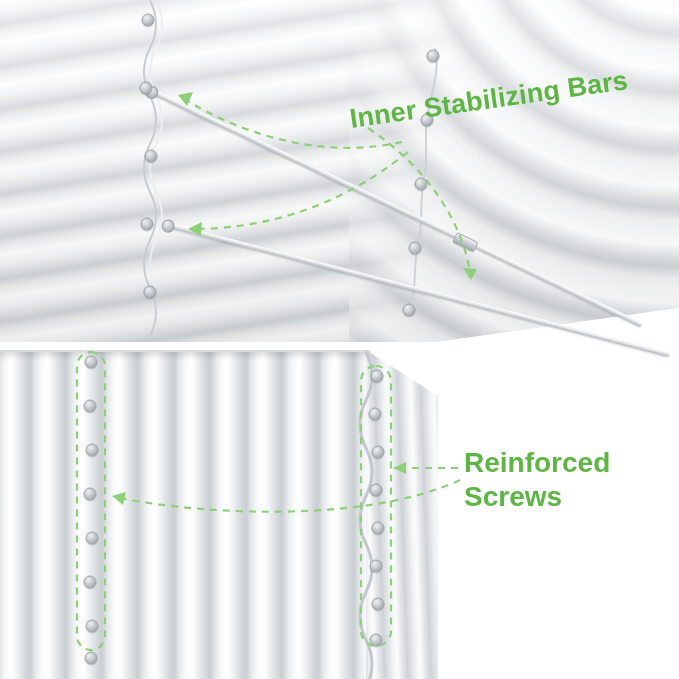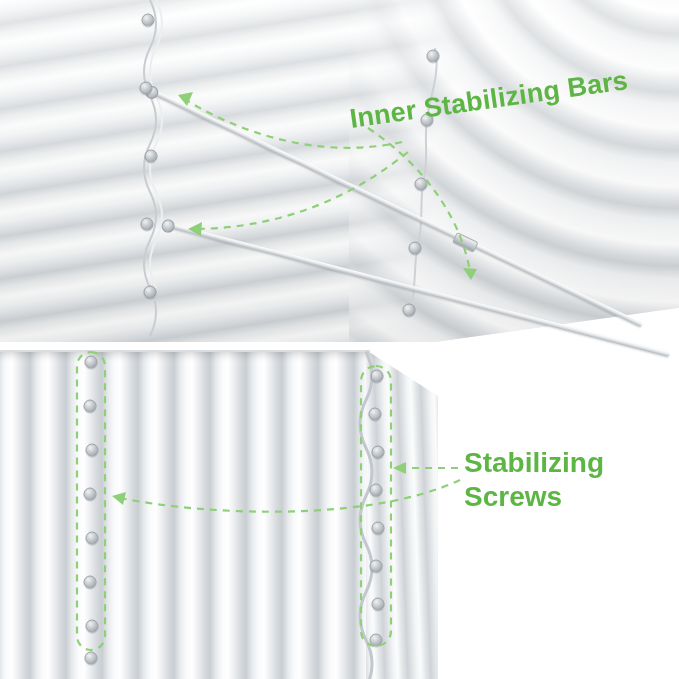--- a/index.html
+++ b/index.html
@@ -160,15 +160,15 @@
     <g fill="#8ed077" stroke="none">
       <polygon points="178,95 193,92 187,106"></polygon>
       <polygon points="188,229 202,222 201,236"></polygon>
       <polygon points="471,280 463,268 477,269"></polygon>
       <polygon points="393,468 406,462 406,474"></polygon>
       <polygon points="112,496 126,492 123,505"></polygon>
     </g>
   </svg>
 
   <div class="label bars-label">Inner Stabilizing Bars</div>
-  <div class="label screws-label">Stabilizing Screws</div>
+  <div class="label screws-label">Reinforced Screws</div>
 
 </div>
 
 </body></html>

